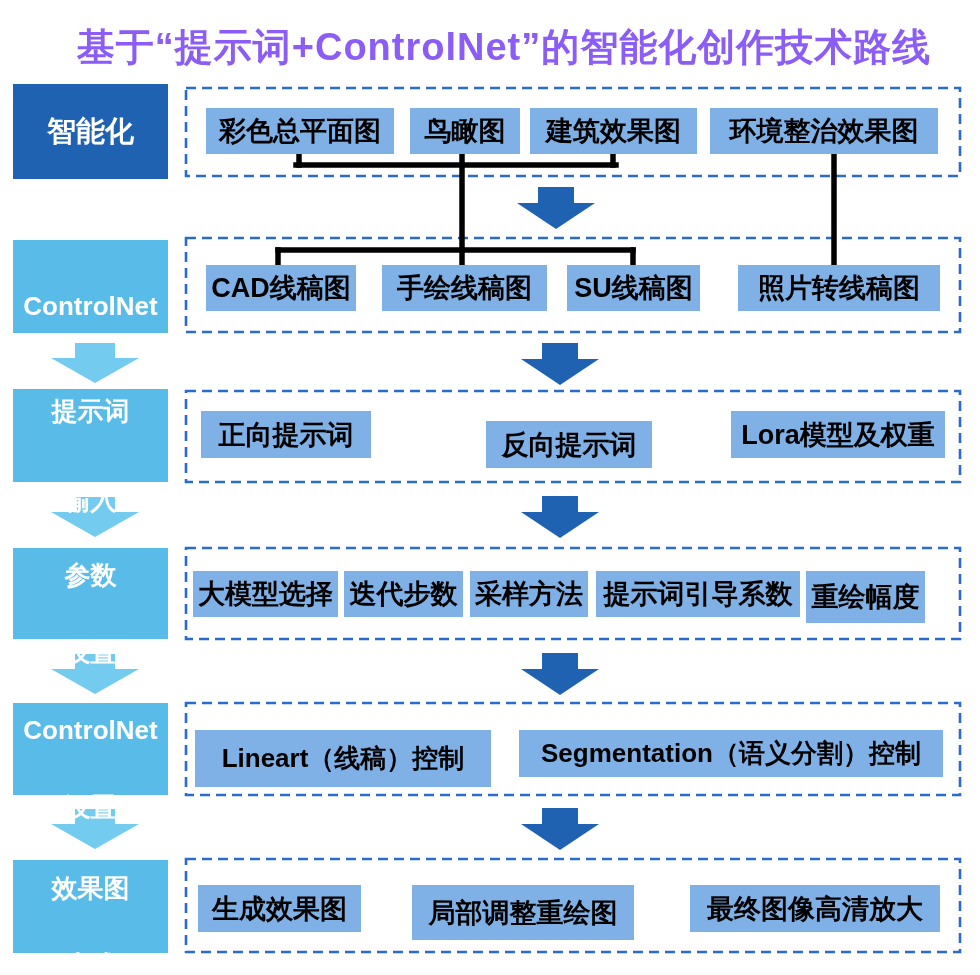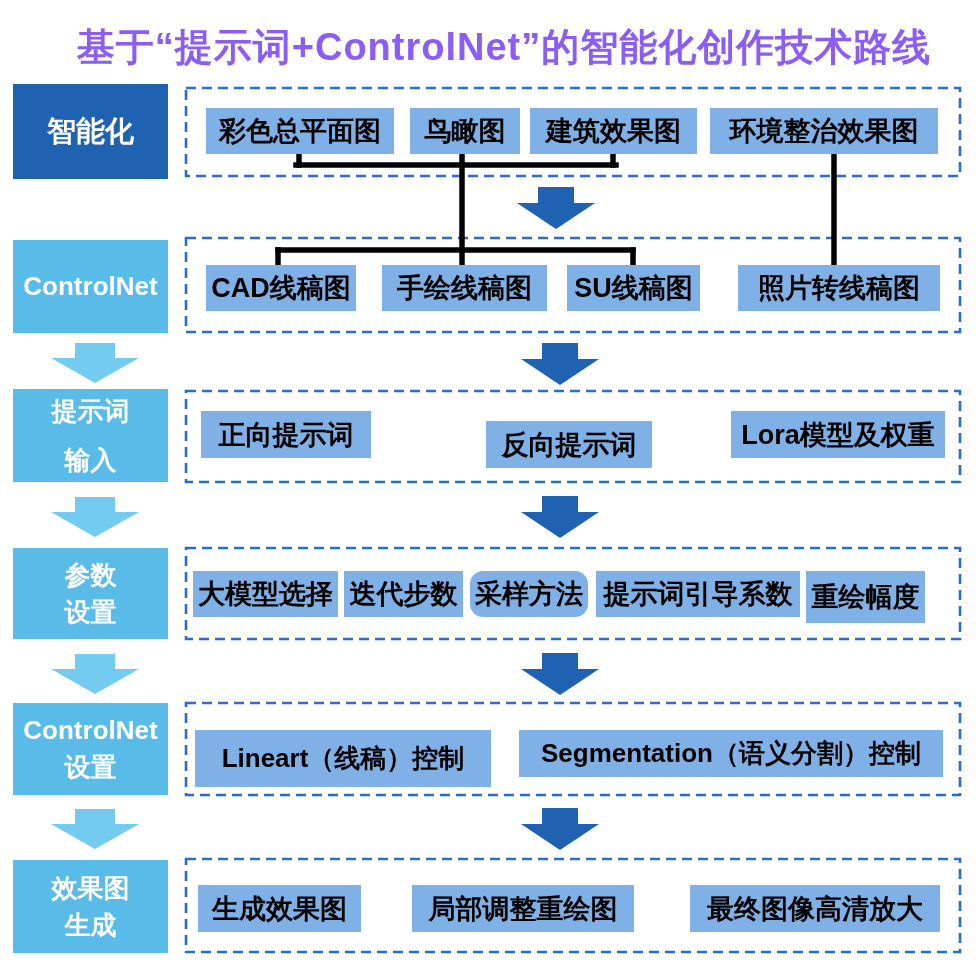--- a/index.html
+++ b/index.html
@@ -24,21 +24,21 @@
   }
   .stage-label{
     position:absolute;left:13px;width:155px;
     display:flex;flex-direction:column;align-items:center;justify-content:center;
     color:#fff;text-align:center;
   }
   .stage-label.dark{background:var(--dark-blue);}
   .stage-label.sky{background:var(--sky-blue);}
   .stage-label .ln{display:block;line-height:1.42;font-weight:bold;}
   .stage-label.big .ln{font-size:29px;}
-  .stage-label.norm .ln{font-size:26px;}
+  .stage-label.norm .ln{font-size:26px;margin-top:40px;}
   .flow-item{
     position:absolute;background:var(--item-blue);
     display:flex;align-items:center;justify-content:center;
     color:#000;font-size:27px;font-weight:700;white-space:nowrap;
   }
   svg.overlay{position:absolute;left:0;top:0;}
   .dashed-rect{fill:none;stroke:var(--dashed);stroke-width:2.6;stroke-dasharray:10 6;}
   .connector{stroke:var(--line);stroke-width:5.5;fill:none;stroke-linecap:square;}
   .arrow-dark{fill:var(--dark-blue);}
   .arrow-sky{fill:var(--sky-arrow);}
@@ -101,30 +101,30 @@
 <div class="flow-item" style="left:201px;top:411px;width:170px;height:47px;">正向提示词</div>
 <div class="flow-item" style="left:486px;top:421px;width:166px;height:47px;">反向提示词</div>
 <div class="flow-item" style="left:731px;top:411px;width:214px;height:47px;">Lora模型及权重</div>
 
 <div class="stage-label sky norm" style="top:548px;height:91px;">
   <span class="ln">参数</span>
   <span class="ln">设置</span>
 </div>
 <div class="flow-item" style="left:193px;top:571px;width:145px;height:46px;">大模型选择</div>
 <div class="flow-item" style="left:344px;top:571px;width:119px;height:46px;">迭代步数</div>
-<div class="flow-item" style="left:470px;top:571px;width:118px;height:46px;border-radius:13px;">采样方法</div>
+<div class="flow-item" style="left:470px;top:571px;width:118px;height:46px;">采样方法</div>
 <div class="flow-item" style="left:596px;top:571px;width:204px;height:46px;">提示词引导系数</div>
 <div class="flow-item" style="left:806px;top:571px;width:119px;height:52px;">重绘幅度</div>
 
 <div class="stage-label sky norm" style="top:703px;height:92px;">
   <span class="ln">ControlNet</span>
   <span class="ln">设置</span>
 </div>
 <div class="flow-item" style="left:195px;top:730px;width:296px;height:57px;font-size:26px;">Lineart（线稿）控制</div>
 <div class="flow-item" style="left:519px;top:730px;width:424px;height:47px;font-size:26px;">Segmentation（语义分割）控制</div>
 
 <div class="stage-label sky norm" style="top:860px;height:93px;">
   <span class="ln">效果图</span>
   <span class="ln">生成</span>
 </div>
 <div class="flow-item" style="left:198px;top:885px;width:163px;height:47px;">生成效果图</div>
-<div class="flow-item" style="left:412px;top:885px;width:222px;height:47px;">局部调整重绘图</div>
+<div class="flow-item" style="left:412px;top:885px;width:222px;height:55px;">局部调整重绘图</div>
 <div class="flow-item" style="left:690px;top:885px;width:250px;height:47px;">最终图像高清放大</div>
 
 </body></html>

